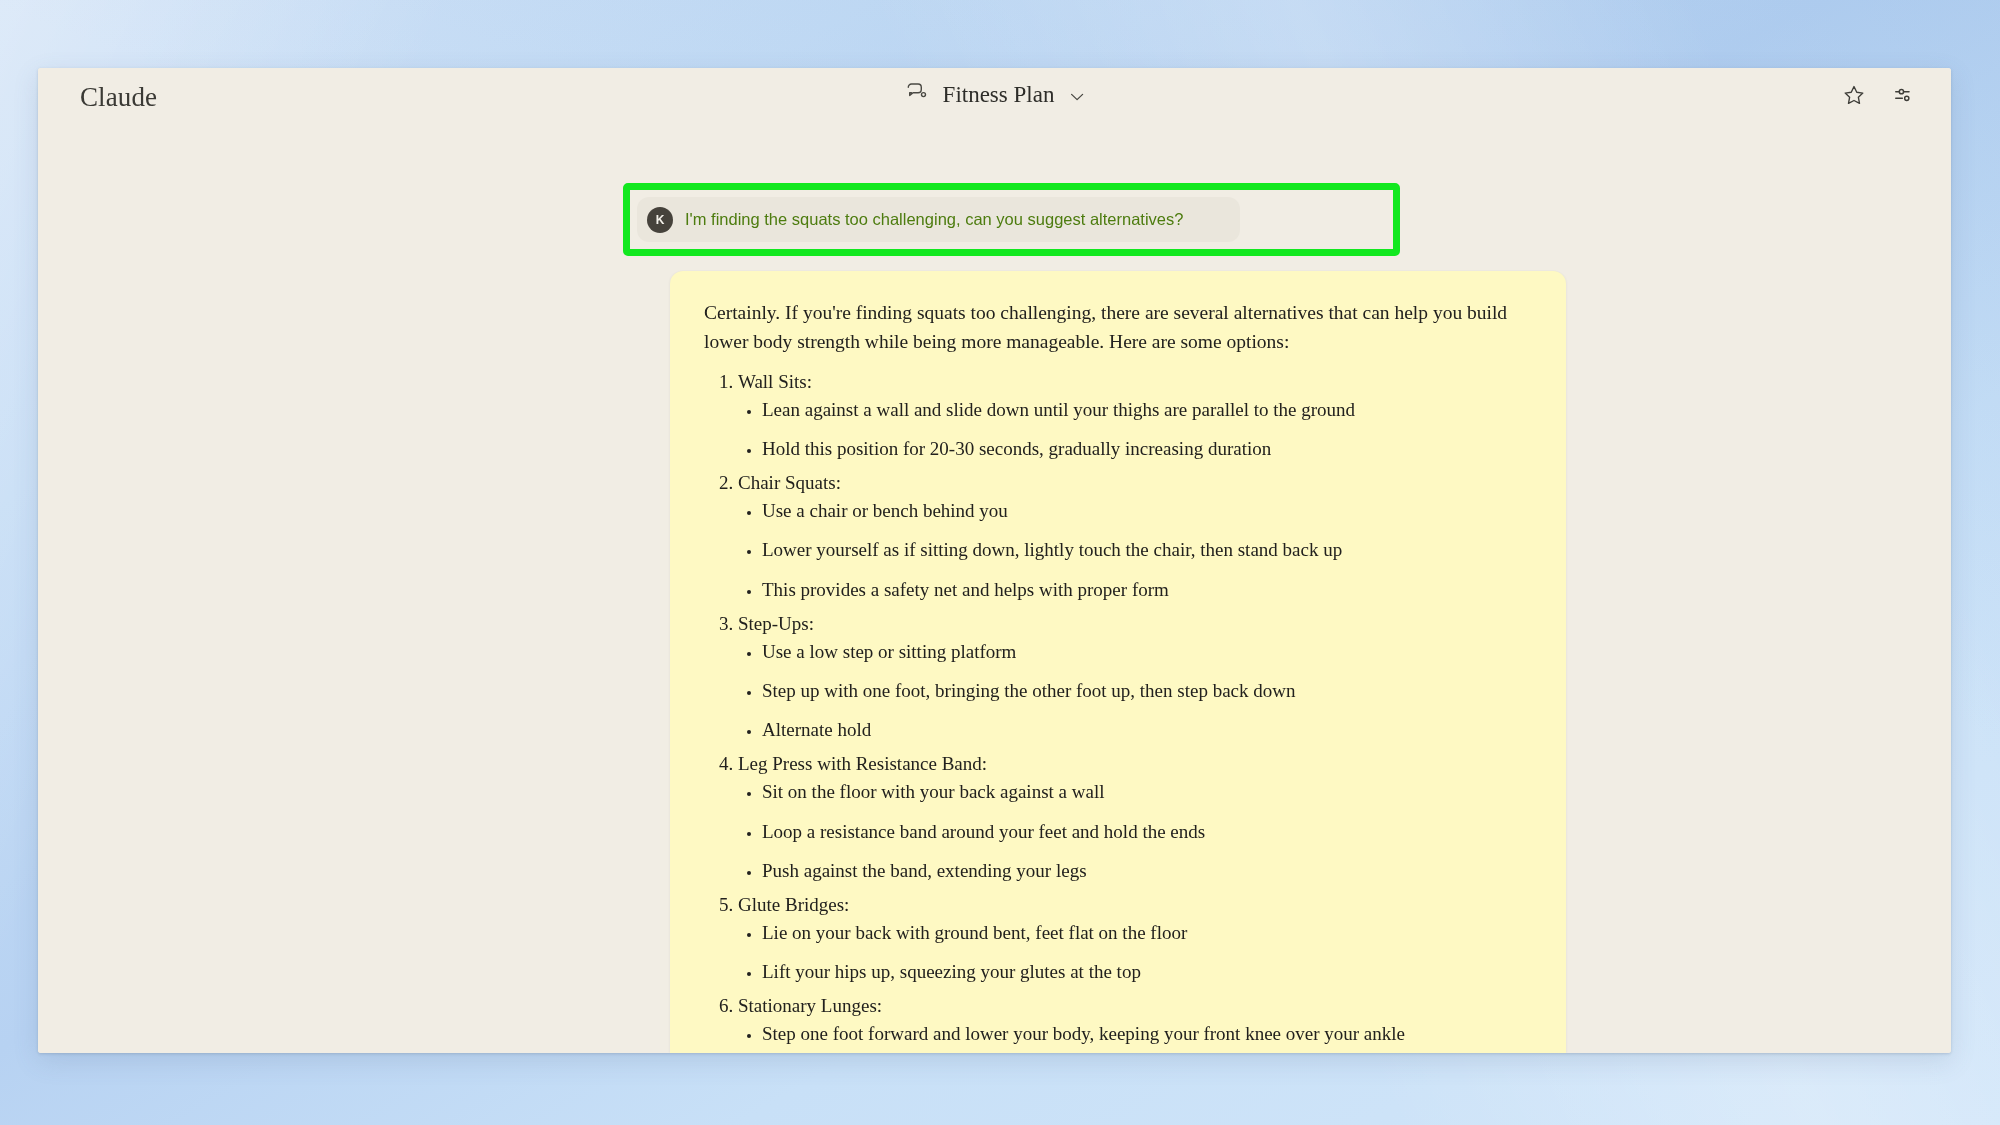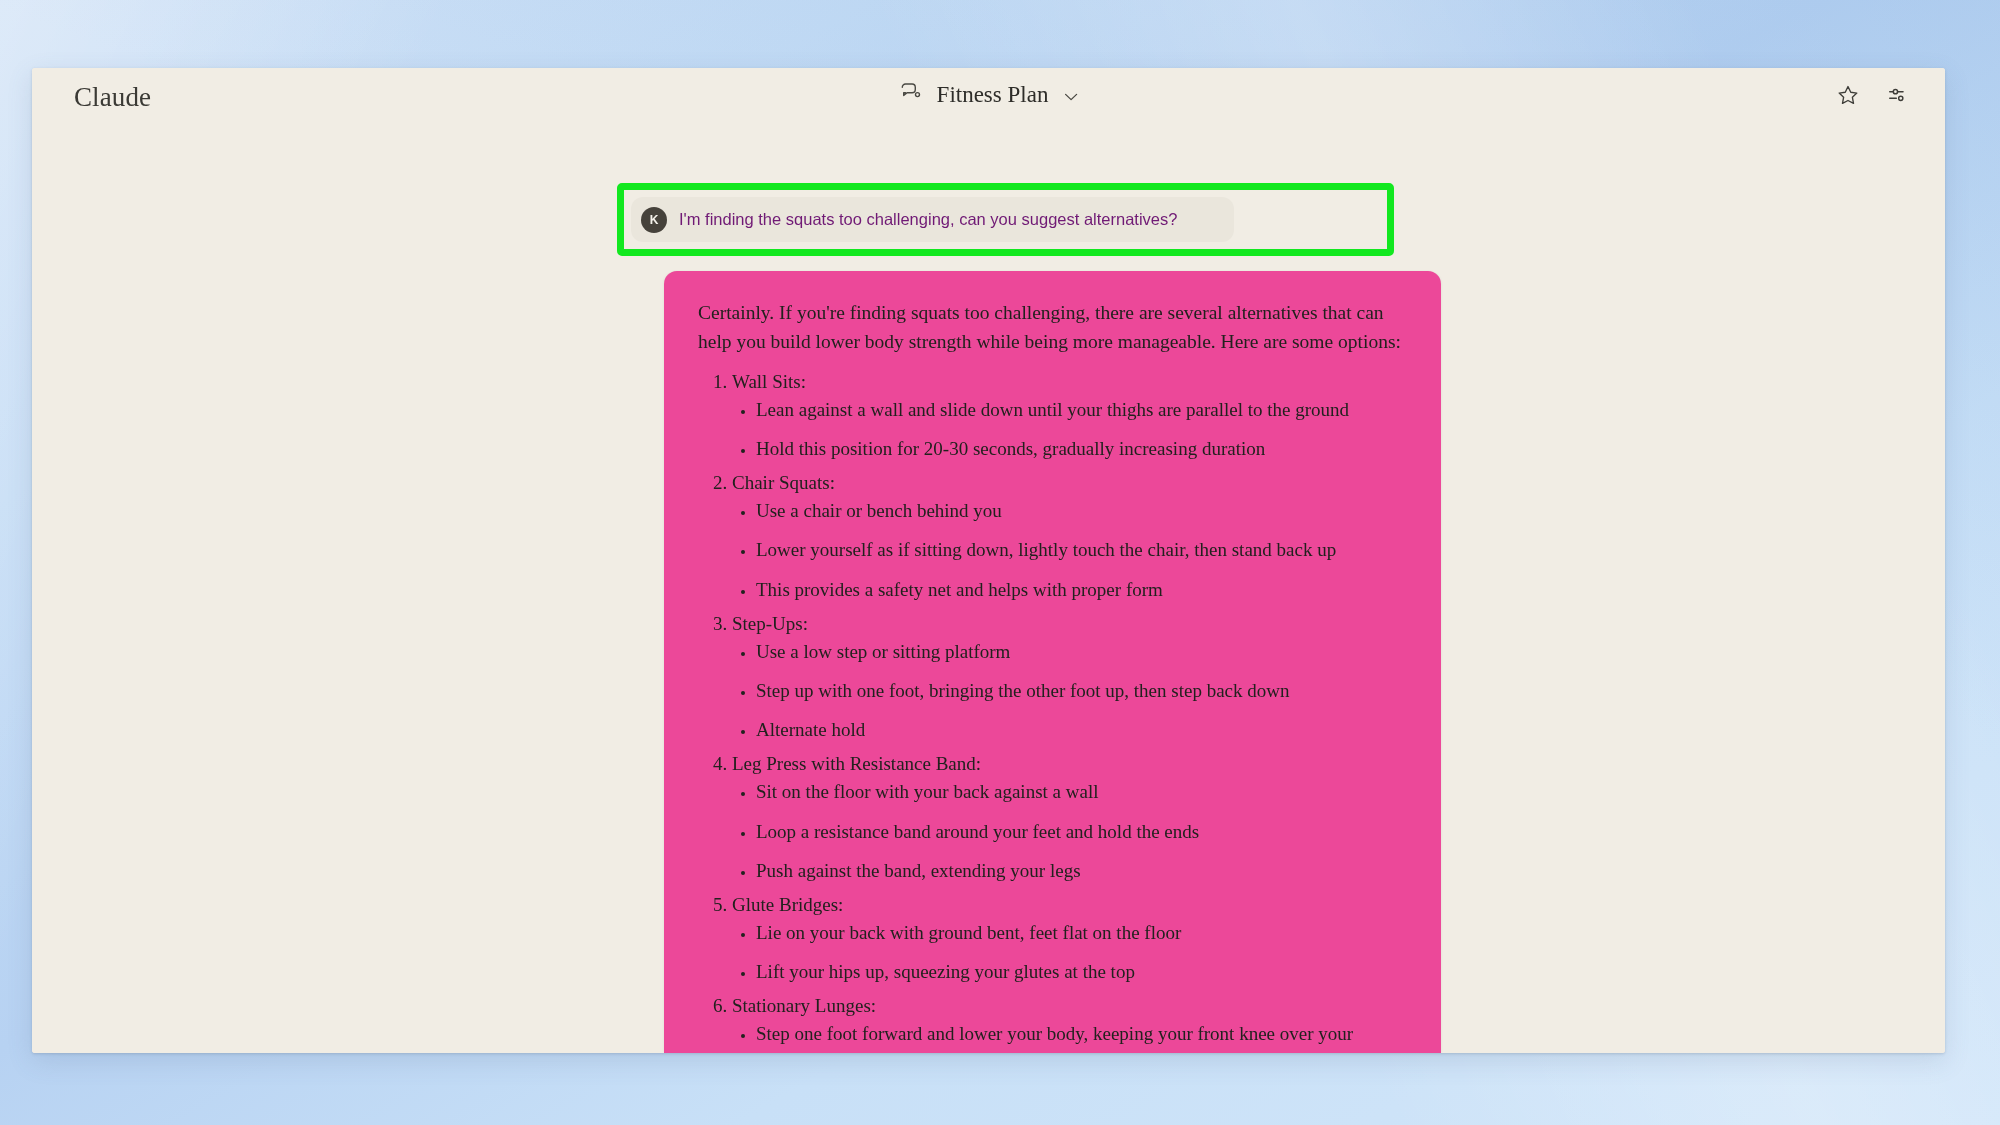--- a/index.html
+++ b/index.html
@@ -23,21 +23,21 @@
     background:
       linear-gradient(115deg, rgba(255,255,255,0.30) 0%, rgba(255,255,255,0) 18%),
       linear-gradient(65deg, rgba(255,255,255,0) 55%, rgba(255,255,255,0.22) 72%, rgba(255,255,255,0) 88%),
       linear-gradient(200deg, rgba(140,180,225,0.25) 0%, rgba(255,255,255,0) 40%);
     pointer-events: none;
   }
 
   
   .app-window {
     position: absolute;
-    left: 32px;
+    left: 38px;
     top: 68px;
     width: 1913px;
     height: 985px;
     background: #f1ede4;
     border-radius: 3px;
     box-shadow: 0 1px 3px rgba(90,110,140,0.28), 0 8px 26px rgba(80,100,135,0.16);
     overflow: hidden;
   }
 
   
@@ -145,32 +145,32 @@
     font-weight: bold;
     display: flex;
     align-items: center;
     justify-content: center;
     flex: 0 0 auto;
   }
 
   .user-text {
     font-family: "Liberation Sans", sans-serif;
     font-size: 16.5px;
-    color: #701a75;
+    color: #4d7c0f;
     white-space: nowrap;
   }
 
   
   .assistant-card {
     position: absolute;
     left: 632px;
     top: 148px;
-    width: 777px;
+    width: 896px;
     bottom: 0;
-    background: #ec4899;
+    background: #fef9c3;
     border-radius: 13px 13px 0 0;
     box-shadow: -1px 0 2px rgba(0,0,0,0.035), 1px 0 2px rgba(0,0,0,0.035);
     padding: 28px 34px 0 34px;
     overflow: hidden;
     font-family: "Liberation Serif", serif;
     color: #22211e;
   }
 
   .assistant-intro {
     font-size: 19.5px;

